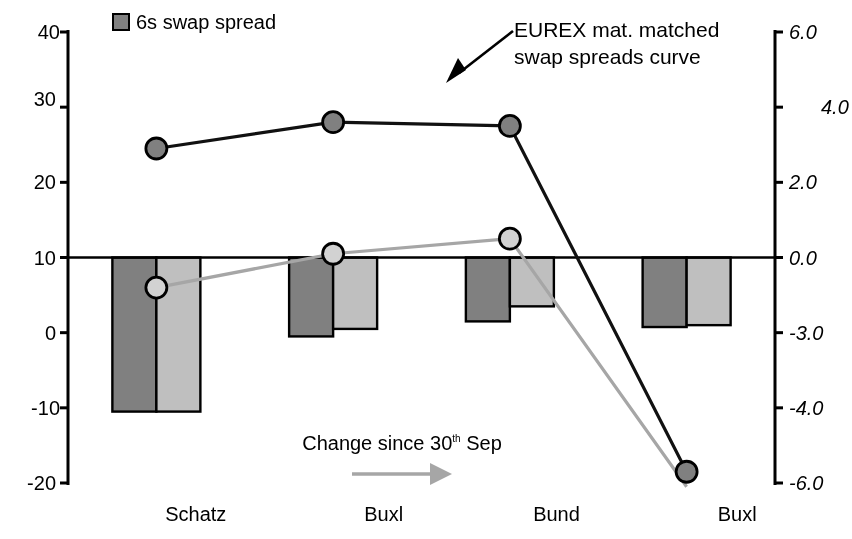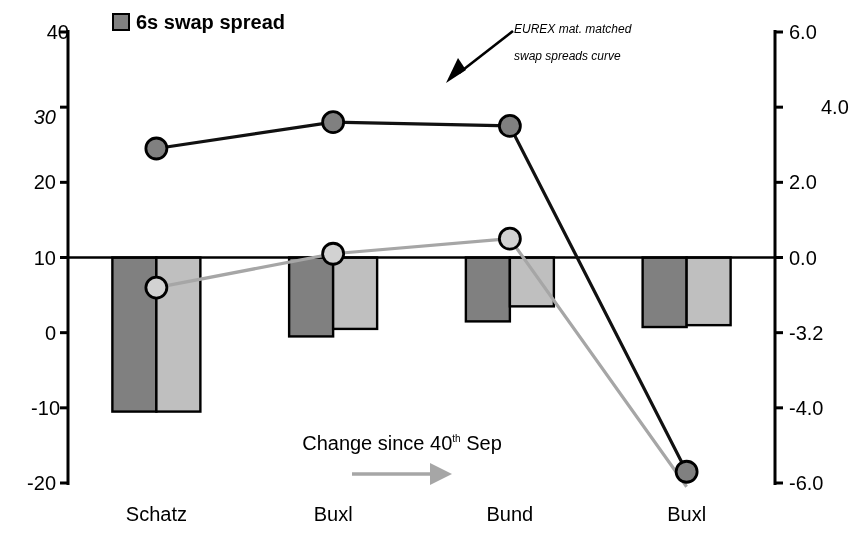--- a/index.html
+++ b/index.html
@@ -3,27 +3,27 @@
 <meta charset="utf-8">
 <style>
   html,body{margin:0;padding:0;background:#fff;}
   #chart-root{
     position:relative;width:852px;height:539px;background:#fff;overflow:hidden;
     font-family:"Liberation Sans",sans-serif;color:#000;
   }
   #chart-svg{position:absolute;left:0;top:0;}
   .tick-label{position:absolute;font-size:20px;line-height:24px;white-space:nowrap;}
   .tick-label.left{width:52px;text-align:right;}
-  .tick-label.right{text-align:left;}
-  .cat-label{position:absolute;width:140px;text-align:center;font-size:20px;white-space:nowrap;}
-  .legend{position:absolute;left:112px;top:12px;font-weight:bold;}
+  .tick-label.right{text-align:left;font-style:italic;}
+  .cat-label{position:absolute;width:140px;text-align:right;font-size:20px;white-space:nowrap;}
+  .legend{position:absolute;left:112px;top:12px;}
   .legend-item{display:flex;align-items:center;margin-bottom:9px;height:20px;}
   .legend-swatch{width:14px;height:14px;border:2.5px solid #000;margin-right:6px;flex:none;}
   .legend-label{font-size:20px;white-space:nowrap;}
-  .anno-eurex{position:absolute;left:514px;top:16px;font-size:12px;line-height:27px;white-space:nowrap;font-style:italic;}
+  .anno-eurex{position:absolute;left:514px;top:16px;font-size:21px;line-height:27px;white-space:nowrap;}
   .anno-change{position:absolute;left:270px;top:432px;width:264px;text-align:center;font-size:20px;white-space:nowrap;}
   .anno-change sup{font-size:10px;vertical-align:super;line-height:0;}
 </style>
 </head>
 <body>
 
 <div id="chart-root">
   <svg id="chart-svg" width="852" height="539">
     <g id="g-bars">
         <rect x="112.375" y="257.5" width="44" height="154.09166666666664" fill="#808080" stroke="#000" stroke-width="2.4"></rect>
@@ -78,41 +78,41 @@
   </svg>
 
   <div class="legend" id="legend-box">
       <div class="legend-item">
         <span class="legend-swatch" style="background: rgb(128, 128, 128);"></span>
         <span class="legend-label">6s swap spread</span>
       </div>
     </div>
 
   <div id="labels-layer">
-      <div class="tick-label left" style="left: 17px; top: 20px;">40</div>
-      <div class="tick-label left" style="left: 4px; top: 105px; font-style: italic;">30</div>
+      <div class="tick-label left" style="left: 8px; top: 20px;">40</div>
+      <div class="tick-label left" style="left: 4px; top: 87px;">30</div>
       <div class="tick-label left" style="left: 4px; top: 170.333px;">20</div>
       <div class="tick-label left" style="left: 4px; top: 245.5px;">10</div>
       <div class="tick-label left" style="left: 4px; top: 320.667px;">0</div>
       <div class="tick-label left" style="left: 8px; top: 395.833px;">-10</div>
       <div class="tick-label left" style="left: 4px; top: 471px;">-20</div>
       <div class="tick-label right" style="left: 789px; top: 20px;">6.0</div>
       <div class="tick-label right" style="left: 789px; top: 95.1667px; margin-left: 32px;">4.0</div>
       <div class="tick-label right" style="left: 789px; top: 170.333px;">2.0</div>
       <div class="tick-label right" style="left: 789px; top: 245.5px;">0.0</div>
-      <div class="tick-label right" style="left: 789px; top: 320.667px;">-3.2</div>
+      <div class="tick-label right" style="left: 789px; top: 320.667px;">-3.0</div>
       <div class="tick-label right" style="left: 789px; top: 395.833px;">-4.0</div>
       <div class="tick-label right" style="left: 789px; top: 471px; text-align: right;">-6.0</div>
       <div class="cat-label" style="left: 86.375px; top: 503px;">Schatz</div>
       <div class="cat-label" style="left: 263.125px; top: 503px;">Buxl</div>
       <div class="cat-label" style="left: 439.875px; top: 503px;">Bund</div>
       <div class="cat-label" style="left: 616.625px; top: 503px;">Buxl</div>
     </div>
 
   <div class="anno-eurex">
     <div>EUREX mat. matched</div>
     <div>swap spreads curve</div>
   </div>
 
   <div class="anno-change">
-    <span>Change since 40</span><sup>th</sup><span> Sep</span>
+    <span>Change since 30</span><sup>th</sup><span> Sep</span>
   </div>
 </div>
 
 </body></html>

